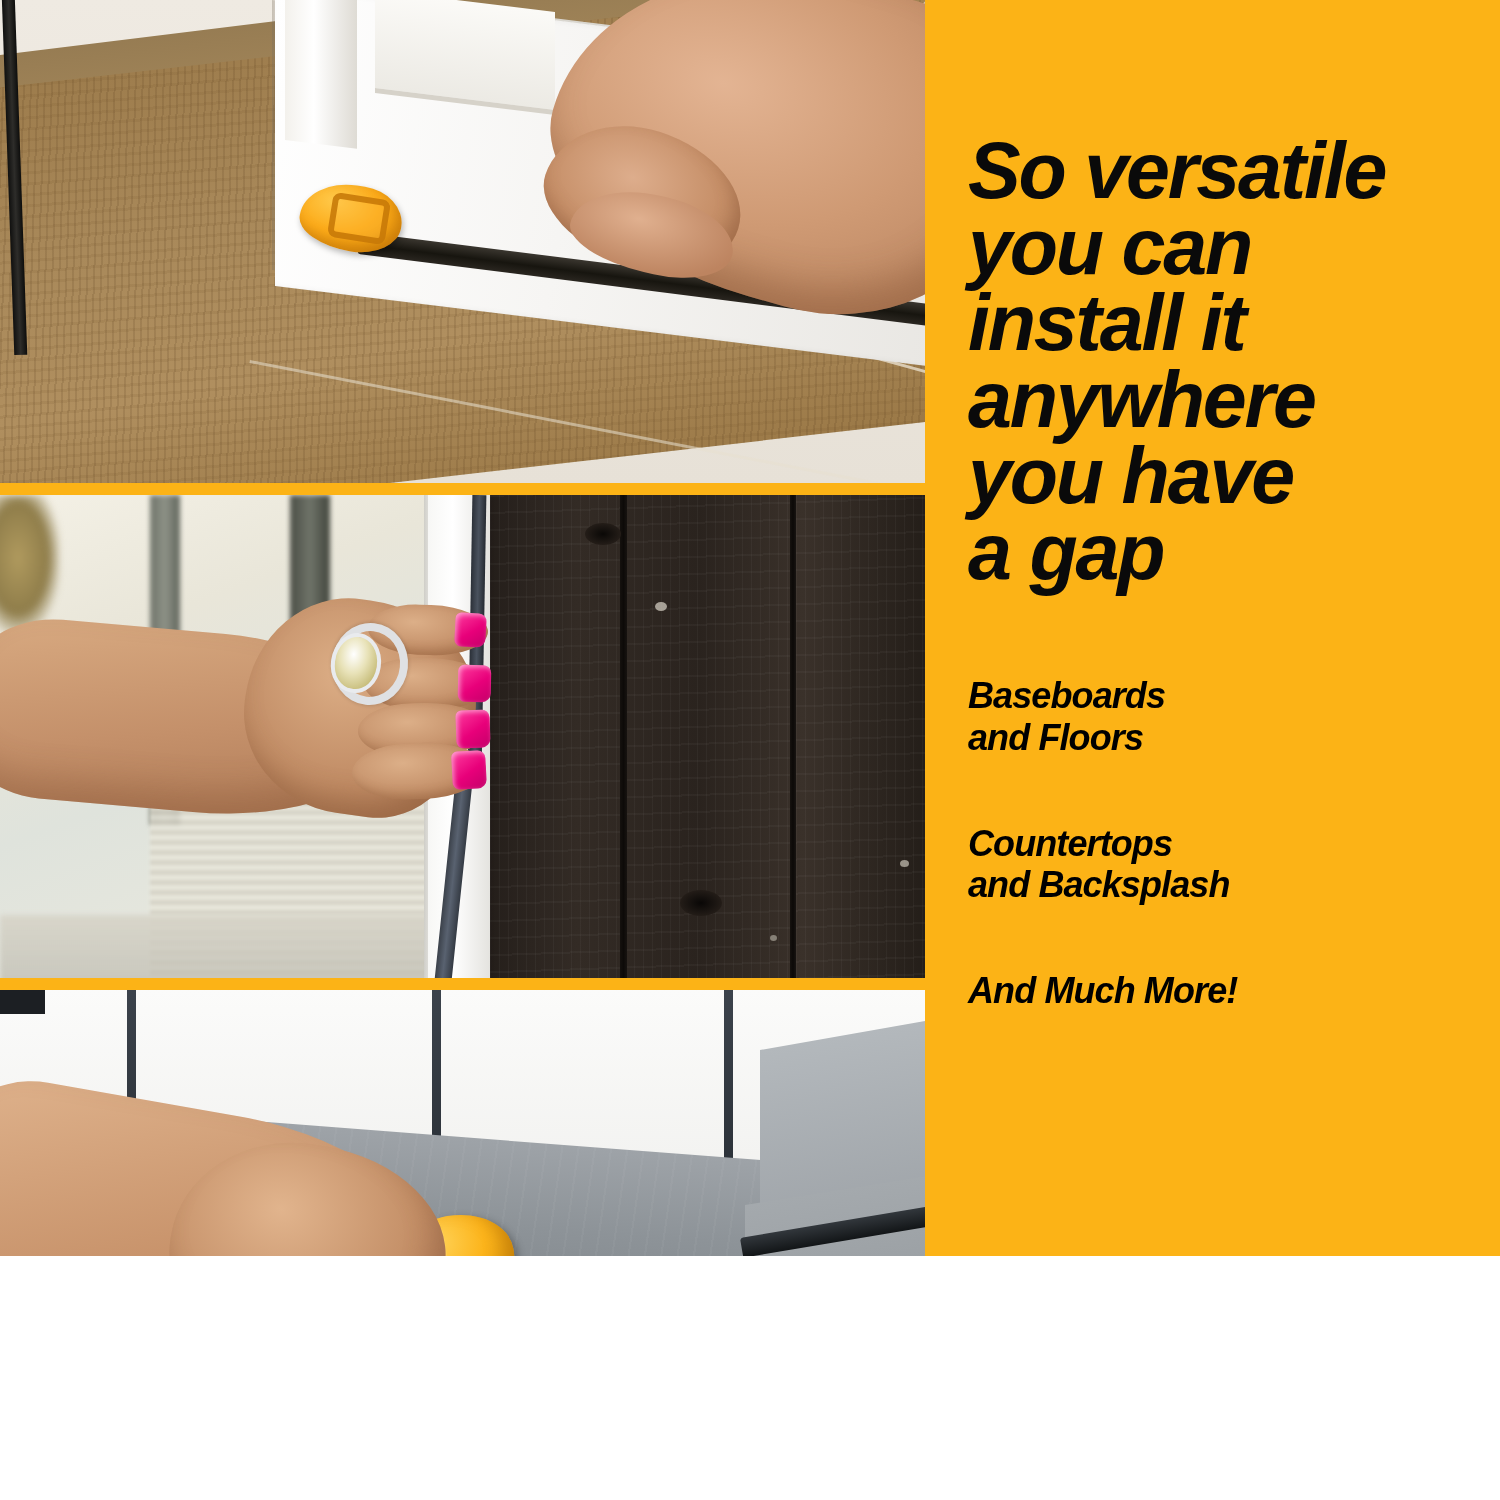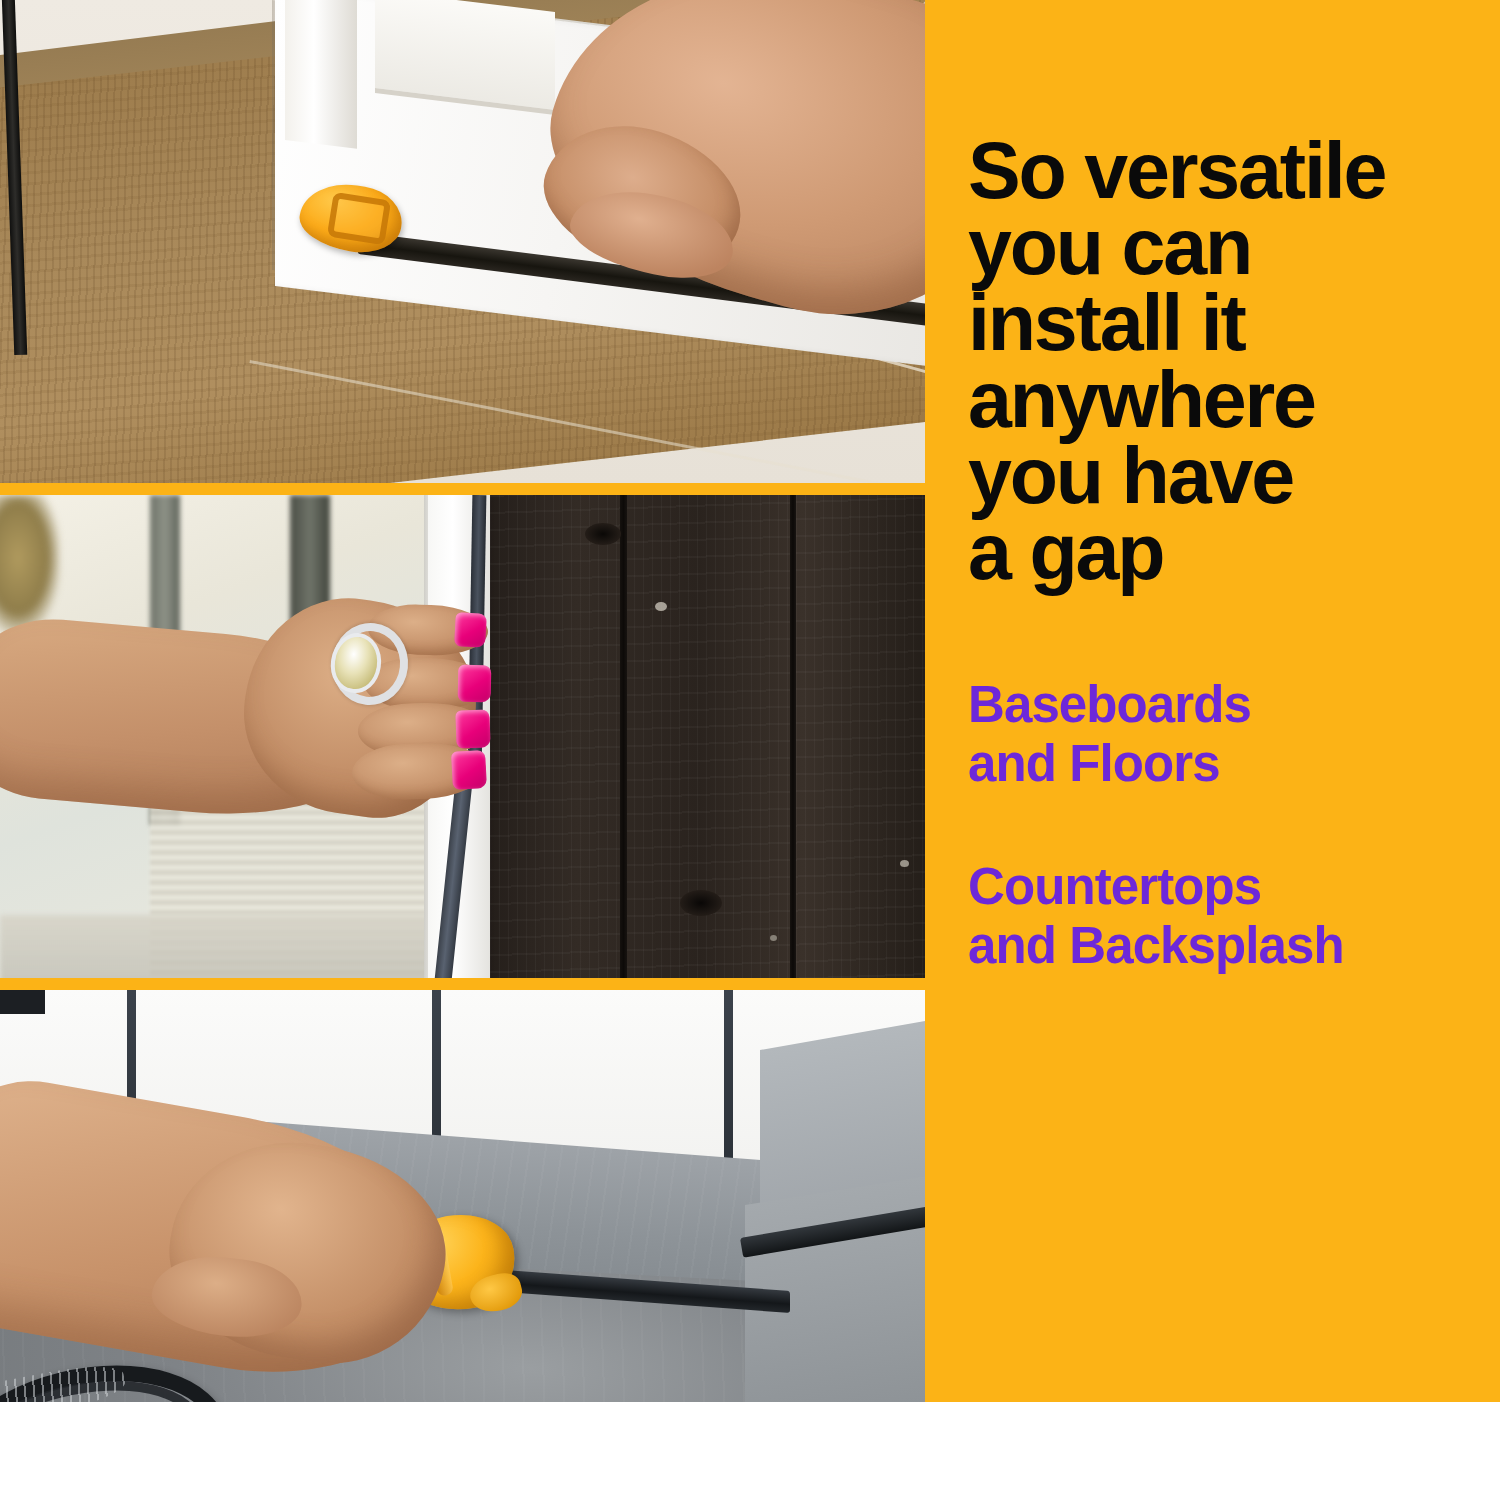--- a/index.html
+++ b/index.html
@@ -3,24 +3,25 @@
 <meta charset="utf-8">
 <style>
   html, body {
     margin: 0;
     padding: 0;
     background: #ffffff;
   }
   .page {
     position: relative;
     width: 1500px;
-    height: 1402px;
+    height: 1256px;
     overflow: hidden;
     background: #FCB316;
     font-family: "Liberation Sans", sans-serif;
+    font-style: italic;
   }
 
   
   .photo-column {
     position: absolute;
     left: 0;
     top: 0;
     width: 925px;
     height: 1500px;
     background: #FCB316;
@@ -423,24 +424,24 @@
     line-height: 0.965;
     letter-spacing: -2.2px;
     white-space: pre-line;
   }
   .benefits {
     position: absolute;
     left: 43px; top: 675px;
     width: 530px;
   }
   .benefit {
-    color: #6d28d9;
+    color: #000000;
     font-family: "Liberation Sans", sans-serif;
     font-weight: bold;
-    font-size: 51px;
+    font-size: 36px;
     line-height: 1.16;
     letter-spacing: -0.9px;
     white-space: pre-line;
     margin-bottom: 64px;
   }
   .benefit:last-child { margin-bottom: 0; }
 </style>
 </head>
 <body>
 
@@ -548,17 +549,18 @@
 install it
 anywhere
 you have
 a gap</h1>
 
     <div class="benefits">
       <div class="benefit">Baseboards
 and Floors</div>
       <div class="benefit">Countertops
 and Backsplash</div>
+      <div class="benefit">And Much More!</div>
     </div>
 
   </div>
 
 </div>
 
 </body></html>

